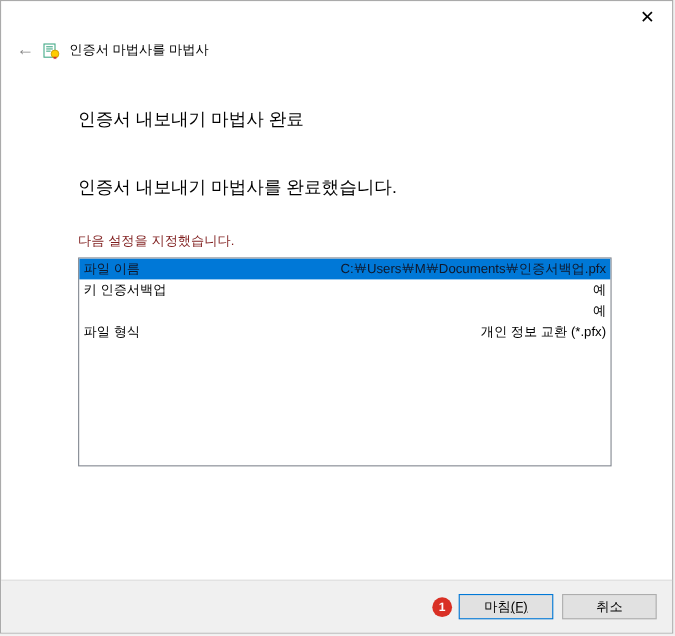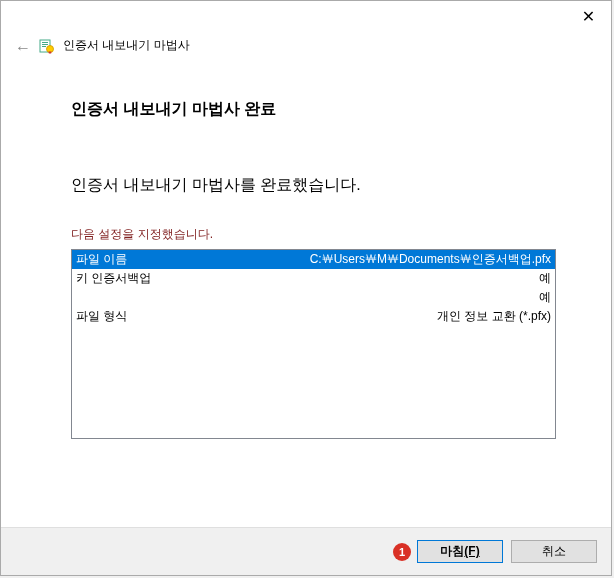--- a/index.html
+++ b/index.html
@@ -61,23 +61,23 @@
     .header-title {
       font-size: 12px;
       color: #000;
     }
     .content {
       flex: 1;
       padding: 35px 50px 10px 70px;
     }
     .main-heading {
       font-size: 16px;
-      font-weight: bold;
-      color: #000;
-      margin-bottom: 55px;
+      font-weight: normal;
+      color: #000;
+      margin-bottom: 40px;
     }
     .status-text {
       font-size: 16px;
       color: #000;
       margin-bottom: 30px;
     }
     .settings-label {
       font-size: 12px;
       color: #7f1d1d;
       margin-bottom: 6px;
@@ -90,21 +90,21 @@
       overflow: auto;
     }
     .settings-row {
       display: flex;
       font-size: 12px;
       line-height: 19px;
       padding: 0 4px;
     }
     .settings-row.selected {
       background: #0078d7;
-      color: #ffffff;
+      color: #0f172a;
     }
     .settings-key {
       width: 182px;
       flex-shrink: 0;
     }
     .settings-value {
       flex: 1;
       text-align: right;
     }
     .footer {
@@ -134,21 +134,20 @@
       height: 23px;
       border: 1px solid #adadad;
       background: #e1e1e1;
       font-size: 12px;
       cursor: pointer;
       font-family: inherit;
       padding: 0 10px;
     }
     .btn.default {
       border-color: #0078d7;
-      font-weight: bold;
     }
     .btn .underline {
       text-decoration: underline;
     }
   </style>
 </head>
 <body>
 
 <div class="window">
   <div class="titlebar">
@@ -162,21 +161,21 @@
     <span class="wizard-icon">
       <svg viewBox="0 0 16 16" width="16" height="16">
         <rect x="1" y="2" width="10" height="12" fill="#fff" stroke="#4a8" stroke-width="1"></rect>
         <rect x="3" y="4" width="6" height="1" fill="#4a8"></rect>
         <rect x="3" y="6" width="6" height="1" fill="#4a8"></rect>
         <rect x="3" y="8" width="4" height="1" fill="#4a8"></rect>
         <circle cx="11" cy="11" r="3.5" fill="#ffcc00" stroke="#cc9900" stroke-width="0.8"></circle>
         <path d="M9.5 13.5 L10 16 L11 15 L12 16 L12.5 13.5 Z" fill="#cc3333"></path>
       </svg>
     </span>
-    <span class="header-title">인증서 내보내기 마법사</span>
+    <span class="header-title">인증서 마법사를 마법사</span>
   </div>
 
   <div class="content">
     <h1 class="main-heading">인증서 내보내기 마법사 완료</h1>
     <p class="status-text">인증서 내보내기 마법사를 완료했습니다.</p>
     <p class="settings-label">다음 설정을 지정했습니다.</p>
     <div class="settings-box">
       <div class="settings-row selected">
         <div class="settings-key">파일 이름</div>
         <div class="settings-value">C:￦Users￦M￦Documents￦인증서백업.pfx</div>

